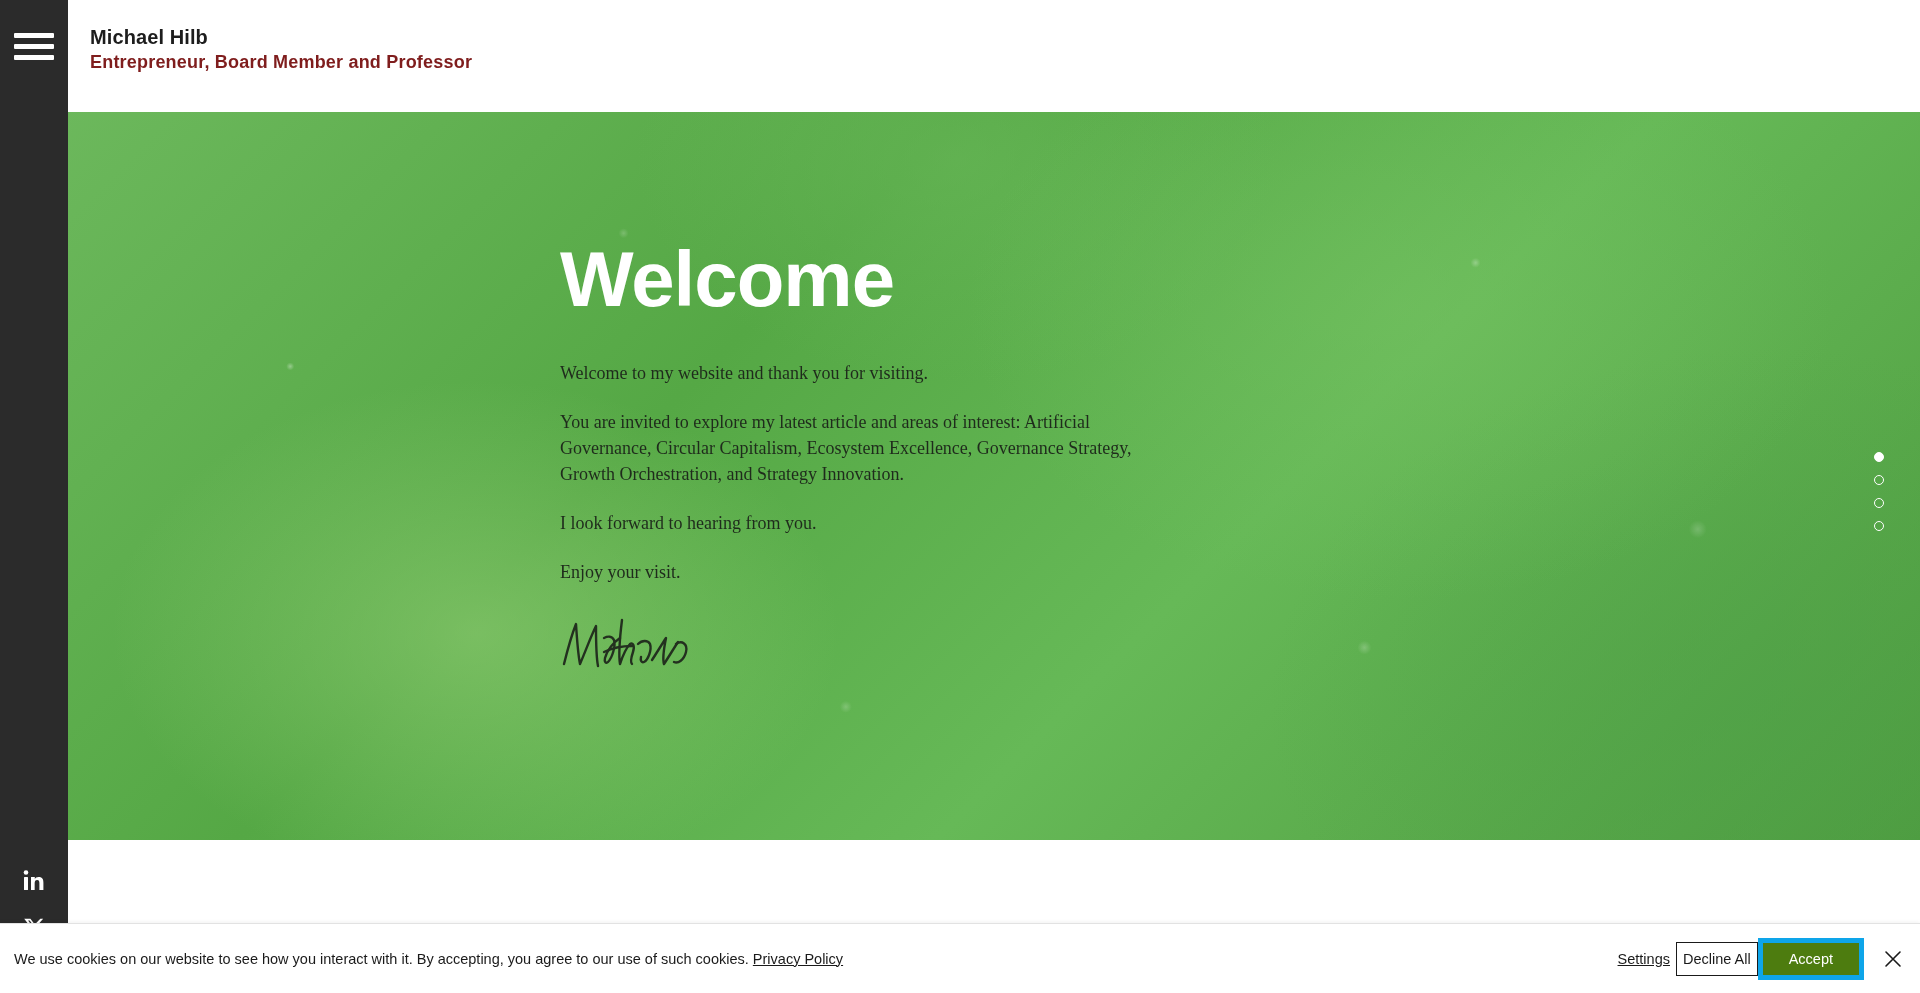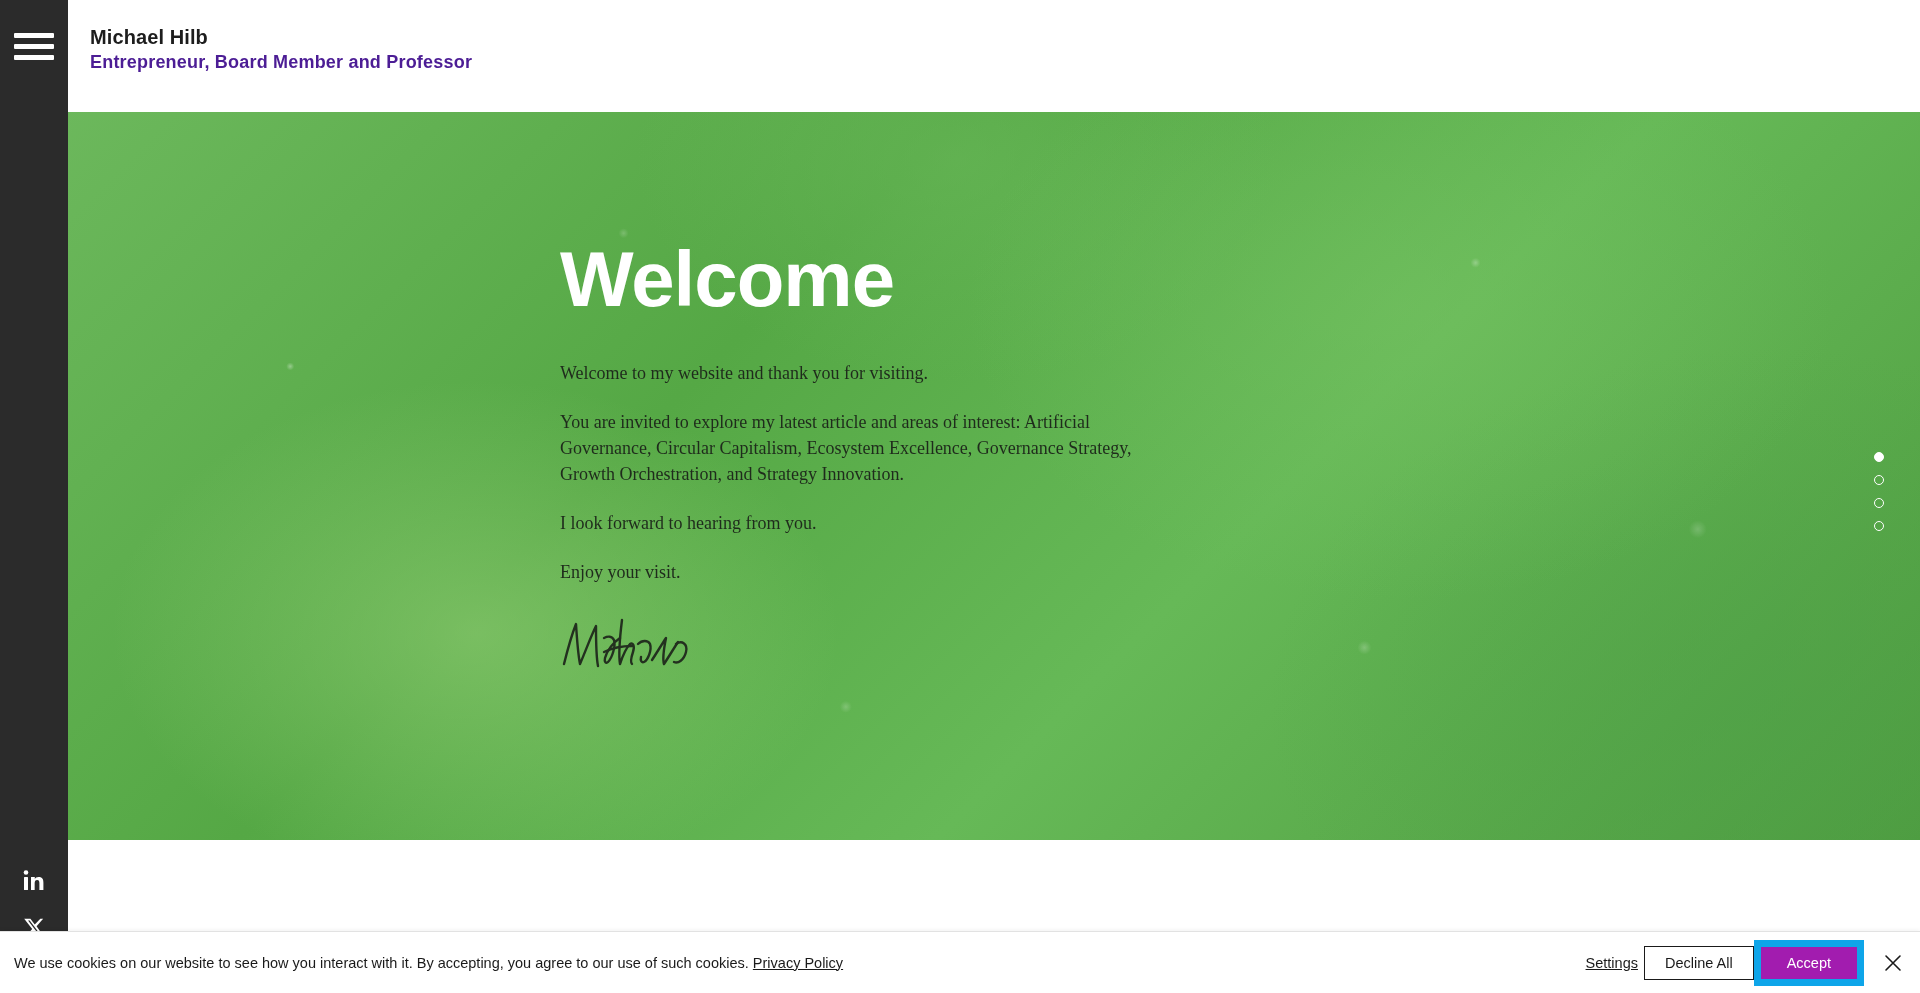--- a/index.html
+++ b/index.html
@@ -81,21 +81,21 @@
     font-weight: bold;
     color: #1d1d1d;
     letter-spacing: 0.1px;
   }
   .header-sub {
     position: absolute;
     left: 22px;
     top: 52px;
     font-size: 18px;
     font-weight: bold;
-    color: #4c1d95;
+    color: #7f1d1d;
     letter-spacing: 0.2px;
   }
 
   
   .hero {
     position: absolute;
     left: 68px;
     top: 100px;
     width: 1852px;
     height: 740px;
@@ -178,21 +178,21 @@
     height: 153px;
     background: #ffffff;
   }
 
   
   .cookie-bar {
     position: absolute;
     left: 0;
     bottom: 0;
     width: 1920px;
-    height: 62px;
+    height: 70px;
     background: #ffffff;
     border-top: 1px solid #e2e2e2;
     display: flex;
     align-items: center;
     z-index: 60;
     box-shadow: 0 -1px 4px rgba(0,0,0,0.06);
   }
   .cookie-text {
     position: absolute;
     left: 14px;
@@ -222,29 +222,29 @@
     border: none;
     cursor: pointer;
     font-family: "Liberation Sans", sans-serif;
     padding: 4px 6px;
   }
   .btn-outline {
     font-size: 14.5px;
     color: #1a1a1a;
     background: #ffffff;
     border: 1px solid #1a1a1a;
-    padding: 8px 20px;
+    padding: 8px 6px;
     cursor: pointer;
     font-family: "Liberation Sans", sans-serif;
   }
   .btn-solid {
     font-size: 14.5px;
     color: #ffffff;
-    background: #a21caf;
-    border: 7px solid #0ea5e9;
+    background: #4d7c0f;
+    border: 5px solid #0ea5e9;
     padding: 8px 26px;
     cursor: pointer;
     font-family: "Liberation Sans", sans-serif;
   }
   .cookie-close {
     position: absolute;
     right: 14px;
     top: 50%;
     transform: translateY(-50%);
     width: 26px;

